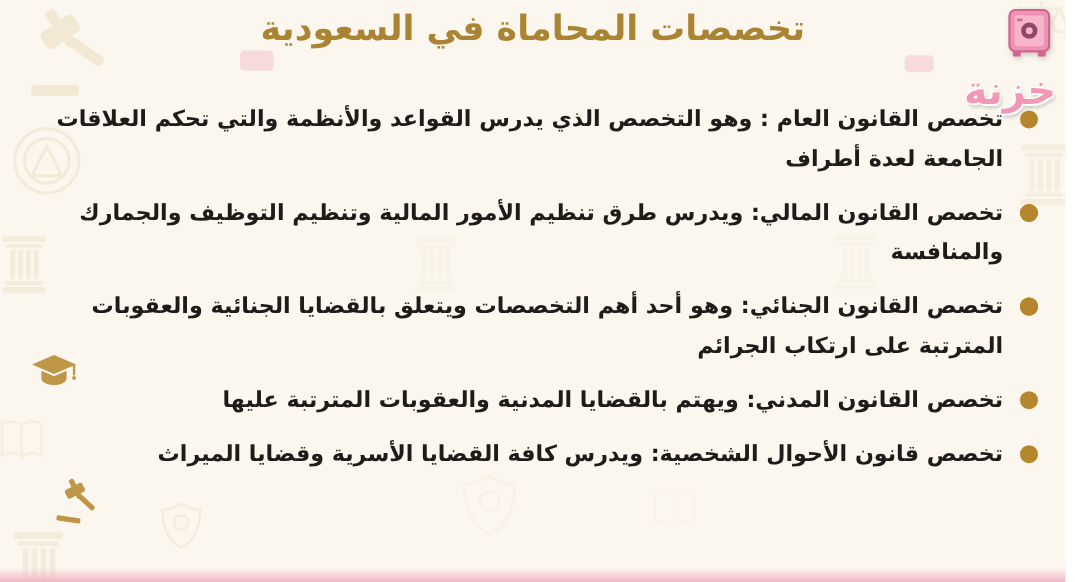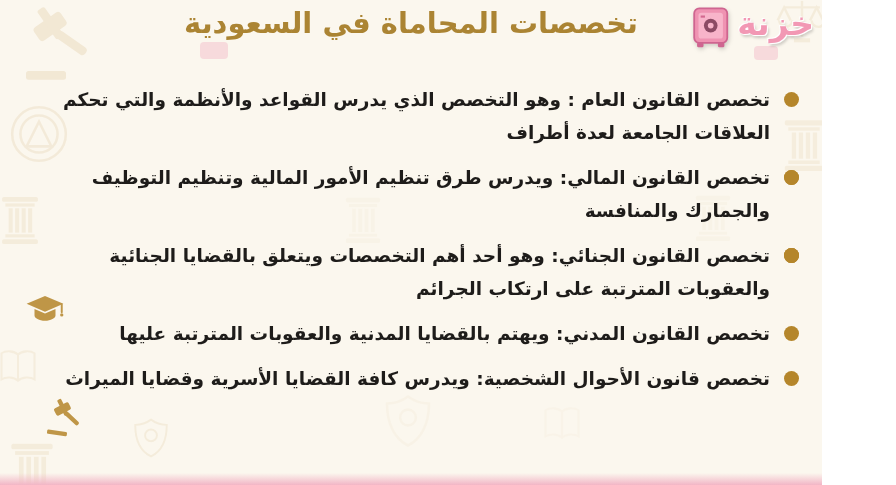--- a/index.html
+++ b/index.html
@@ -1,22 +1,22 @@
 <!DOCTYPE html>
 <html lang="ar" style="--title_gold: #AB8433; --bullet_gold: #B5862B; --text_black: #1E1C1A; --logo_pink: #F298B4; --bg_cream: #FBF7EE; --pink_strip: #F2B6C6; --watermark: #EBDCC0;"><head>
 <meta charset="utf-8">
 <style>
   html,body{margin:0;padding:0;}
   body{width:896px;height:485px;overflow:hidden;font-family:"DejaVu Sans",sans-serif;}
-  .stage{position:relative;width:822px;height:485px;background:var(--bg_cream);overflow:hidden;}
+  .stage{position:relative;width:888px;height:485px;background:var(--bg_cream);overflow:hidden;}
 
   
   .title{position:absolute;top:6px;left:0;right:0;text-align:center;
          font-size:29px;font-weight:bold;color:var(--title_gold);direction:rtl;}
-  .logo{position:absolute;top:4px;right:8px;display:flex;align-items:flex-start;gap:4px;direction:ltr;}
+  .logo{position:absolute;top:4px;right:8px;display:flex;align-items:flex-end;gap:4px;direction:ltr;flex-direction:column;}
   .logo .safe{width:46px;height:48px;filter:drop-shadow(1px 2px 2px rgba(0,0,0,.18));}
   .logo .logo-text{font-size:33px;font-weight:bold;color:var(--logo_pink);
         text-shadow:0 0 2px #fff,1px 1px 0 #fff,-1px -1px 0 #fff,2px 3px 3px rgba(0,0,0,.18);}
 
   
   .list{position:absolute;top:71px;right:10px;left:16px;direction:rtl;
         list-style:none;margin:0;padding:0;}
   .item{position:relative;padding-right:30px;margin:12px;
         font-size:18.5px;font-weight:bold;line-height:33px;color:var(--text_black);text-align:right;}
   .dot{position:absolute;right:1px;top:9px;width:15px;height:15px;border-radius:50%;

